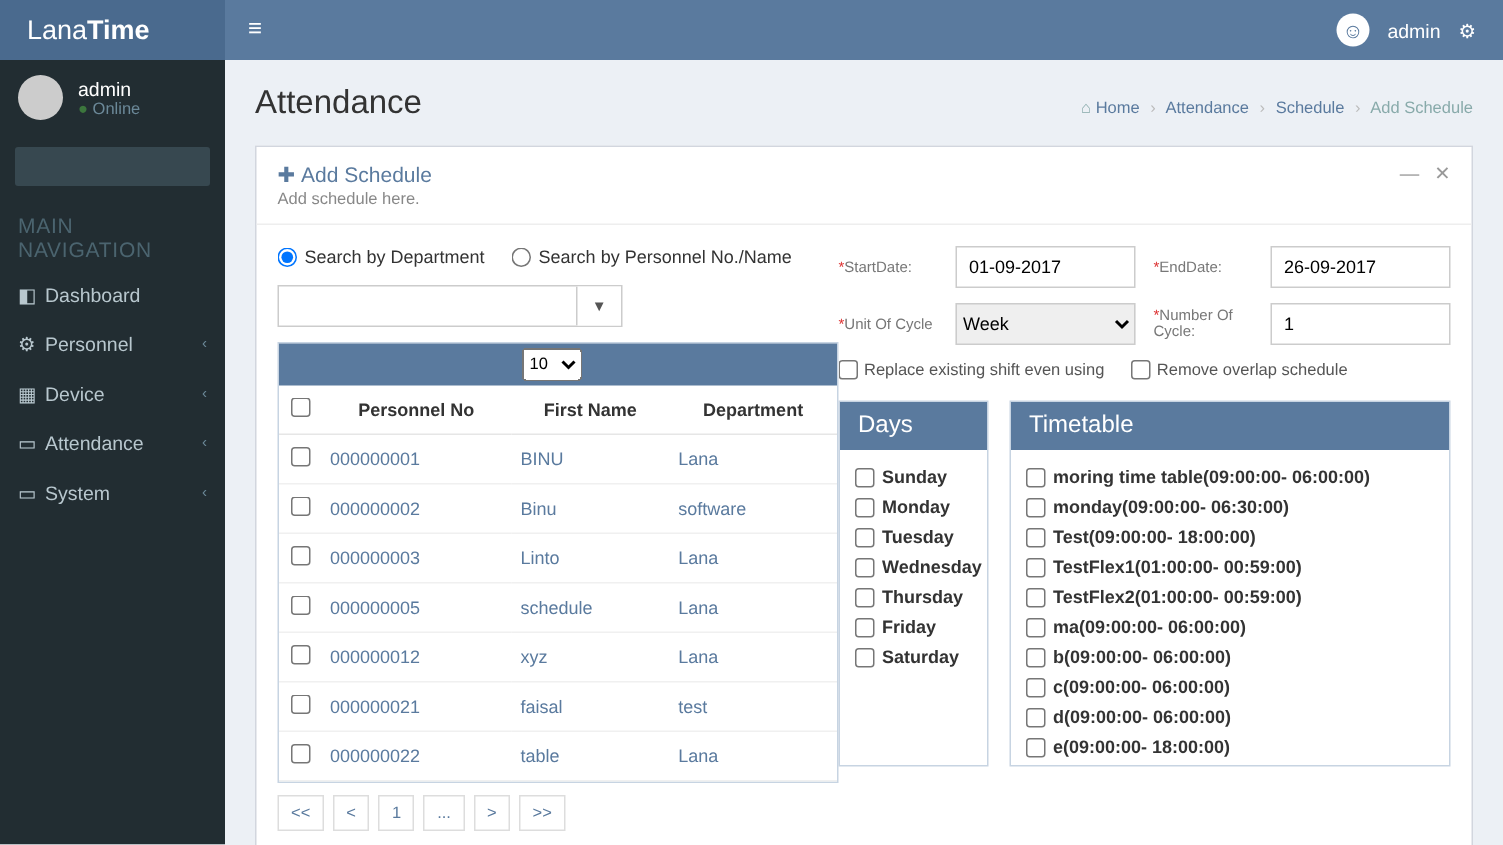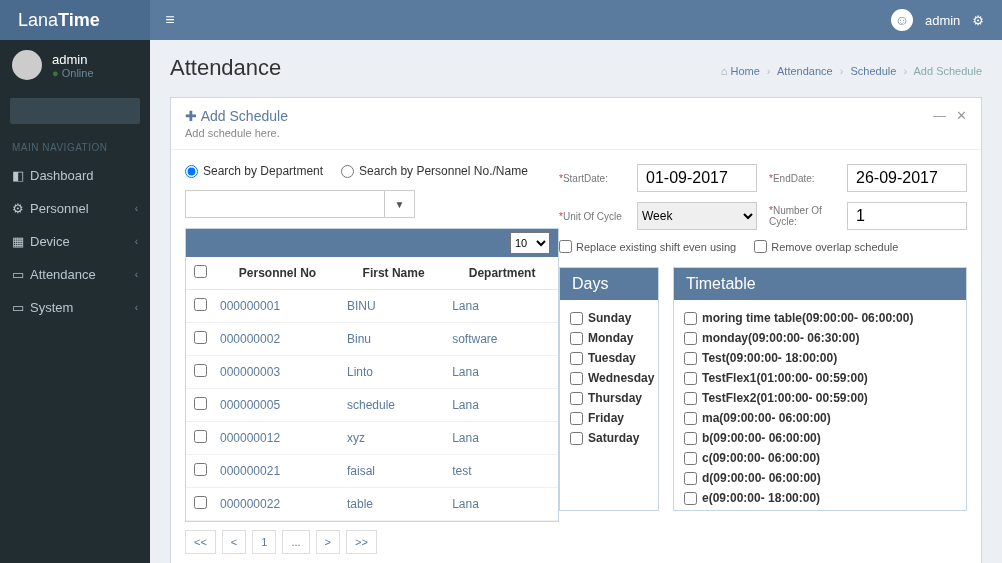--- a/index.html
+++ b/index.html
@@ -11,21 +11,21 @@
 .hamburger { width: 40px; text-align: center; font-size: 16px; cursor: pointer; }
 .top-right { margin-left: auto; display: flex; align-items: center; gap: 12px; padding-right: 18px; font-size: 13px; }
 .top-right .avatar { width: 22px; height: 22px; border-radius: 50%; background: #fff; color: #5a7a9e; display: flex; align-items: center; justify-content: center; font-size: 14px; }
 .layout { display: flex; height: calc(100vh - 40px); }
 .sidebar { width: 150px; background: #222d32; color: #b8c7ce; display: flex; flex-direction: column; }
 .user-panel { display: flex; align-items: center; gap: 10px; padding: 10px 12px; }
 .user-panel .av { width: 30px; height: 30px; border-radius: 50%; background: #ccc; }
 .user-panel .name { font-size: 13px; color: #fff; }
 .user-panel .status { font-size: 11px; color: #6b8898; }
 .search-block { margin: 8px 10px; height: 26px; background: #374850; border-radius: 2px; }
-.nav-header { padding: 10px 12px 6px; font-size: 10px; color: #4b646f; letter-spacing: .5px; }
+.nav-header { padding: 10px 12px 6px; font-size: 14px; color: #4b646f; letter-spacing: .5px; }
 .nav-item { display: flex; align-items: center; padding: 9px 12px; cursor: pointer; font-size: 13px; color: #b8c7ce; }
 .nav-item .ico { width: 18px; font-size: 13px; }
 .nav-item .caret { margin-left: auto; font-size: 10px; color: #6b8898; }
 .main { flex: 1; overflow: auto; }
 .page-head { padding: 15px 20px 8px; display: flex; align-items: baseline; }
 .page-head h1 { font-size: 22px; font-weight: 500; color: #333; }
 .breadcrumb { margin-left: auto; font-size: 11px; color: #8aa; }
 .breadcrumb a { color: #5a7a9e; text-decoration: none; }
 .breadcrumb .sep { margin: 0 4px; color: #bbb; }
 .box { margin: 8px 20px; background: #fff; border: 1px solid #d2d6de; }
@@ -36,32 +36,32 @@
 .box-body { padding: 14px; }
 .columns { display: flex; align-items: flex-start; }
 .col-left { width: 380px; }
 .col-right { flex: 1; }
 .search-mode { display: flex; gap: 18px; align-items: center; font-size: 12px; margin-bottom: 12px; }
 .search-mode label { display: flex; align-items: center; gap: 5px; }
 .dropbox { display: flex; border: 1px solid #ccc; width: 230px; height: 28px; margin-bottom: 10px; }
 .dropbox .field { flex: 1; }
 .dropbox .btn { width: 30px; border-left: 1px solid #ccc; display: flex; align-items: center; justify-content: center; font-size: 10px; color: #555; cursor: pointer; background: #fff; }
 .grid { border: 1px solid #c7d4e2; }
-.grid-head { background: #5a7a9e; height: 28px; display: flex; align-items: center; justify-content: flex-end; padding-right: 8px; }
+.grid-head { background: #5a7a9e; height: 28px; display: flex; align-items: center; justify-content: center; padding-right: 8px; }
 .grid-head select { height: 22px; width: 40px; font-size: 11px; }
 .grid table { width: 100%; border-collapse: collapse; font-size: 12px; }
 .grid th { text-align: center; font-weight: 600; padding: 8px 6px; border-bottom: 1px solid #e6e6e6; color: #333; }
 .grid td { padding: 8px 6px; border-bottom: 1px solid #f0f0f0; color: #5a7a9e; }
 .grid td.ck, .grid th.ck { width: 28px; text-align: center; }
 .pager { padding: 8px 0; display: flex; gap: 6px; }
 .pager button { border: 1px solid #ddd; background: #fff; padding: 3px 8px; font-size: 11px; color: #5a7a9e; cursor: pointer; height: 24px; }
 .form-row { display: flex; align-items: center; gap: 12px; margin-bottom: 10px; }
 .form-row .fl { font-size: 10px; color: #777; width: 66px; }
 .form-row .fl .req { color: #d33; }
-.form-row input[type=text] { height: 28px; width: 120px; border: 1px solid #ccc; padding: 0 8px; font-size: 16px; }
+.form-row input[type=text] { height: 28px; width: 120px; border: 1px solid #ccc; padding: 0 8px; font-size: 12px; }
 .form-row select { height: 28px; width: 120px; border: 1px solid #ccc; font-size: 12px; }
 .checks { font-size: 11px; color: #555; display: flex; gap: 18px; align-items: center; margin: 4px 0 14px; }
 .checks label { display: flex; align-items: center; gap: 4px; }
 .panel { border: 1px solid #c7d4e2; }
 .panel-head { background: #5a7a9e; color: #fff; padding: 7px 12px; font-size: 16px; }
 .panel-body { padding: 8px 10px; font-size: 12px; color: #333; max-height: 210px; overflow: auto; }
 .panel-body .row { display: flex; align-items: center; gap: 5px; padding: 3px 0; }
 .panels-row { display: flex; gap: 14px; }
 .panels-row > .panel:first-child { width: 100px; }
 .panels-row > .panel:last-child { flex: 1; }

